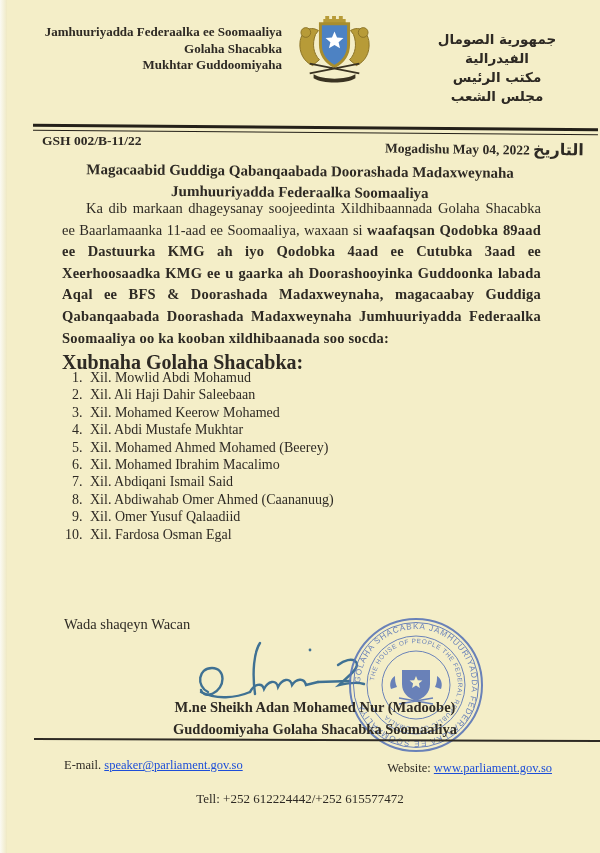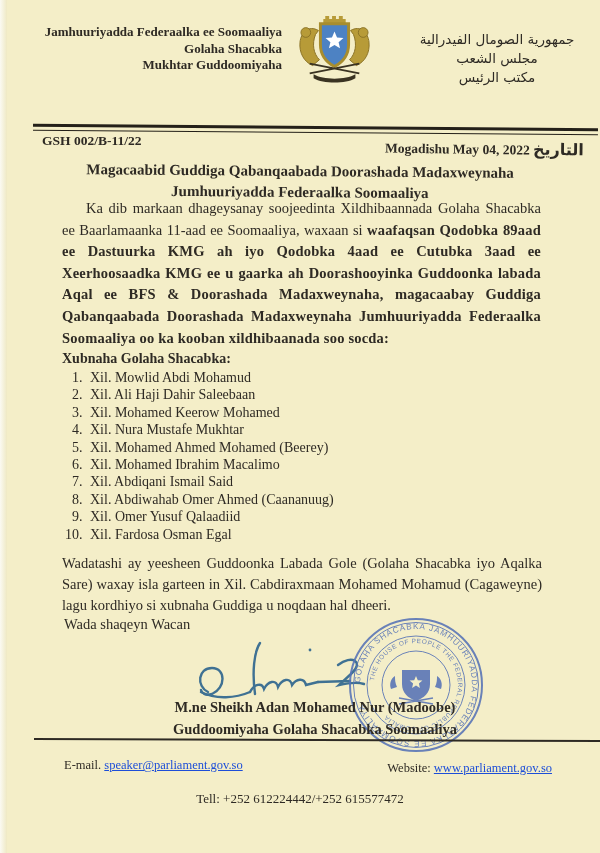--- a/index.html
+++ b/index.html
@@ -8,39 +8,39 @@
     background:#f4eec8;
     font-family:"Liberation Serif", serif;
     color:#2e2a24;
   }
   .scan-edge{position:absolute;left:0;top:0;width:7px;height:100%;
     background:linear-gradient(90deg,#fbfaf2 0%,#efe9c4 100%);}
   
   .hdr-left{position:absolute;left:42px;top:24px;width:240px;text-align:right;
     font-weight:bold;font-size:13px;line-height:16.5px;}
   .hdr-arabic{position:absolute;right:18px;top:30px;width:170px;text-align:center;
-    direction:rtl;font-weight:normal;font-size:13.5px;line-height:19px;
+    direction:rtl;font-weight:bold;font-size:13.5px;line-height:19px;
     font-family:"DejaVu Sans", sans-serif;}
   .emblem{position:absolute;left:287px;top:15px;width:95px;height:70px;}
   .hdr-center{position:absolute;left:210px;top:86px;width:250px;text-align:center;
     font-weight:bold;font-size:13px;line-height:13.5px;}
   .hdr-rule{position:absolute;left:33px;right:2px;top:126px;height:3px;
     border-top:3.5px solid #242019;border-bottom:1.5px solid #242019;
     transform:rotate(0.45deg);}
   .ref-no{position:absolute;left:42px;top:133px;font-weight:bold;font-size:13.5px;}
   .date-line{position:absolute;right:16px;top:139px;font-weight:bold;font-size:13.5px;
     transform:rotate(0.8deg);}
   .date-line .ar{font-family:"DejaVu Sans", sans-serif;font-size:16px;}
   
   .title{position:absolute;left:60px;width:480px;top:161px;text-align:center;
     font-weight:bold;font-size:15px;line-height:21px;transform:rotate(0.5deg);}
   .para1{position:absolute;left:62px;width:479px;top:198px;margin:0;
     text-align:justify;font-size:14.5px;line-height:21.6px;text-indent:24px;}
   .para1 strong{letter-spacing:.2px;}
-  .members-head{position:absolute;left:62px;top:351px;font-weight:bold;font-size:14px;}
+  .members-head{position:absolute;left:62px;top:351px;font-weight:bold;font-size:20px;}
   ol.members{position:absolute;left:62px;top:369px;margin:0;padding:0 0 0 24px;
     font-size:14px;line-height:17.4px;}
   ol.members li{padding-left:4px;}
   .para2{position:absolute;left:62px;width:480px;top:553px;margin:0;
     text-align:justify;font-size:14.5px;line-height:21px;}
   .closing{position:absolute;left:64px;top:616px;font-size:14.5px;}
   
   .sig{position:absolute;left:192px;top:638px;width:178px;height:72px;}
   .stamp{position:absolute;left:345px;top:614px;width:142px;height:142px;opacity:.88;}
   .signatory{position:absolute;left:140px;width:350px;top:697px;text-align:center;
@@ -77,22 +77,22 @@
     <path d="M33,9 h29 v21 c0,12 -7,19 -14.5,23 C40,49 33,42 33,30 Z" fill="#4d82c3" stroke="#a88d2e" stroke-width="3"></path>
 
     <path d="M47.5,17 l2.6,6.1 6.6,0.5 -5,4.3 1.5,6.4 -5.7,-3.4 -5.7,3.4 1.5,-6.4 -5,-4.3 6.6,-0.5 Z" fill="#ffffff"></path>
 
     <path d="M22,60 L73,50 M22,50 L73,60" stroke="#3a3322" stroke-width="2"></path>
     <path d="M26,61 C36,67 59,67 69,61 L69,65 C59,71 36,71 26,65 Z" fill="#3a3322"></path>
   </svg>
 
   <div class="hdr-arabic">
     <div>جمهورية الصومال الفيدرالية</div>
+    <div>مكتب الرئيس</div>
     <div>مجلس الشعب</div>
-    <div>مكتب الرئيس</div>
   </div>
 
 
   <div class="hdr-rule"></div>
 
   <div class="ref-no">GSH 002/B-11/22</div>
   <div class="date-line">
     <span>Mogadishu May 04, 2022</span>
     <span class="ar">التاريخ</span>
   </div>
@@ -102,30 +102,29 @@
     <div>Jumhuuriyadda Federaalka Soomaaliya</div>
   </div>
 
   <p class="para1"><span>Ka dib markaan dhageysanay soojeedinta Xildhibaannada  Golaha Shacabka ee Baarlamaanka 11-aad ee Soomaaliya, waxaan  si </span><strong>waafaqsan Qodobka 89aad ee Dastuurka KMG ah iyo Qodobka 4aad ee Cutubka 3aad ee Xeerhoosaadka KMG ee u gaarka ah Doorashooyinka Guddoonka labada Aqal ee BFS &amp; Doorashada Madaxweynaha, magacaabay Guddiga  Qabanqaabada Doorashada Madaxweynaha Jumhuuriyadda Federaalka Soomaaliya oo ka kooban xildhibaanada soo socda:</strong></p>
 
   <div class="members-head">Xubnaha Golaha Shacabka:</div>
   <ol class="members">
       <li>Xil. Mowlid Abdi Mohamud</li>
       <li>Xil. Ali Haji Dahir Saleebaan</li>
       <li>Xil. Mohamed Keerow Mohamed</li>
-      <li>Xil. Nura Mustafe Mukhtar</li>
+      <li>Xil. Abdi Mustafe Mukhtar</li>
       <li>Xil. Mohamed Ahmed Mohamed (Beerey)</li>
       <li>Xil. Mohamed Ibrahim Macalimo</li>
       <li>Xil. Abdiqani Ismail Said</li>
       <li>Xil. Abdiwahab Omer Ahmed (Caananuug)</li>
       <li>Xil. Omer Yusuf Qalaadiid</li>
       <li>Xil. Fardosa Osman Egal</li>
     </ol>
 
-  <p class="para2">Wadatashi ay yeesheen Guddoonka Labada Gole (Golaha Shacabka iyo Aqalka Sare) waxay isla garteen in Xil. Cabdiraxmaan Mohamed Mohamud (Cagaweyne) lagu kordhiyo si xubnaha Guddiga u noqdaan hal dheeri.</p>
   <div class="closing">Wada shaqeyn Wacan</div>
 
   <svg class="sig" viewBox="0 0 178 72">
     <g fill="none" stroke="#3f7193" stroke-width="2.4" stroke-linecap="round">
       <path d="M16,54 C4,48 6,30 20,30 C34,30 34,50 20,56 C14,58 10,56 9,52"></path>
       <path d="M9,54 C24,62 44,60 58,54"></path>
       <path d="M58,54 C62,46 70,44 72,51 C76,43 84,41 86,49 C90,41 98,39 100,47 C104,41 112,39 114,47 L126,44"></path>
       <path d="M63,56 C60,34 62,14 68,5"></path>
       <path d="M126,44 L158,43"></path>
       <path d="M146,27 C160,16 172,24 160,35 L147,47 C156,45 166,44 172,46"></path>

